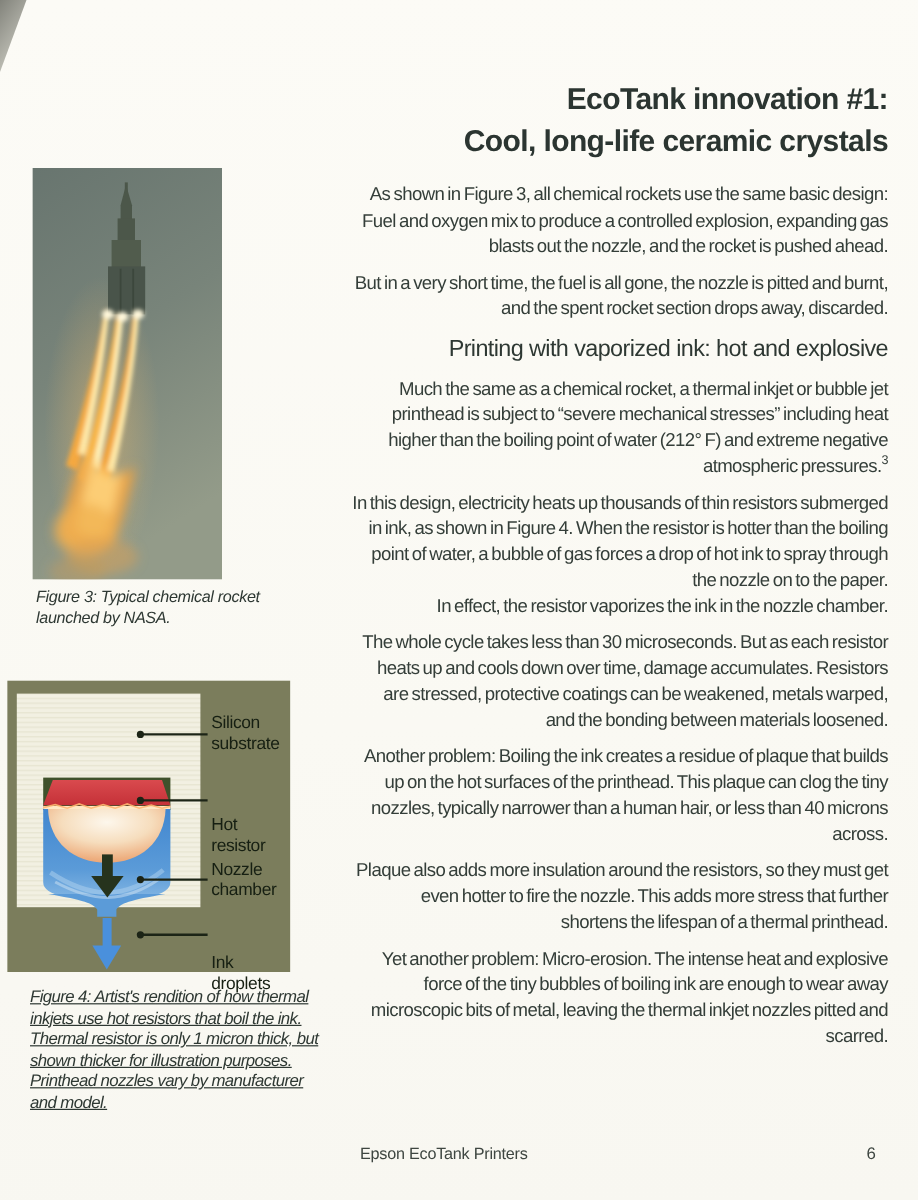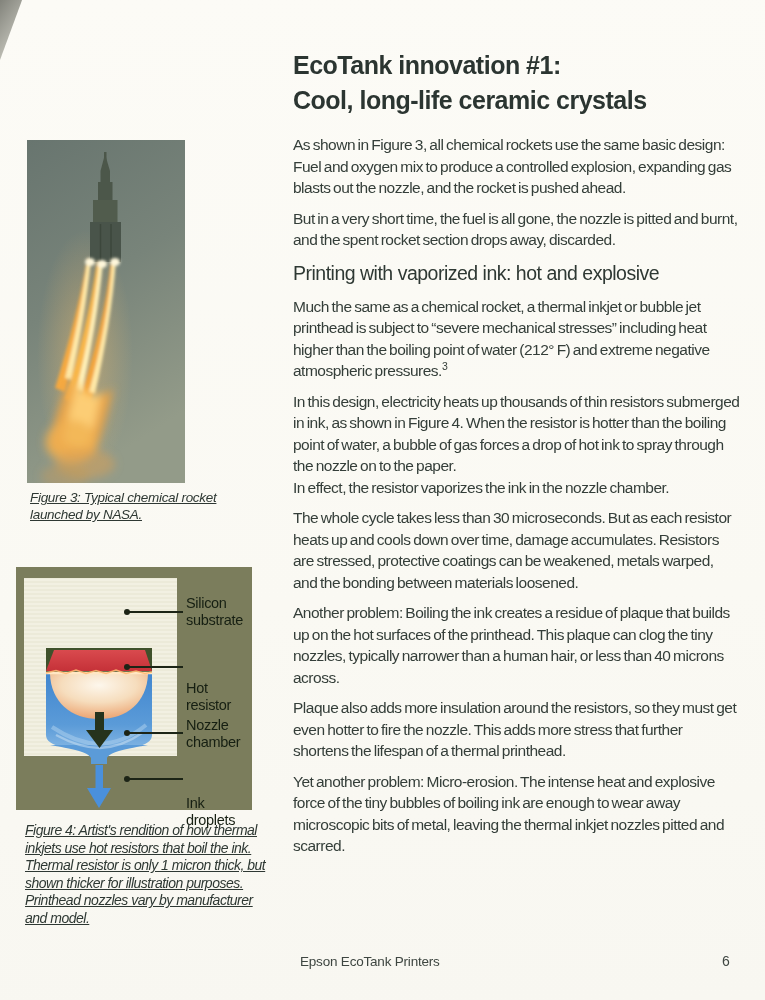--- a/index.html
+++ b/index.html
@@ -10,36 +10,36 @@
     overflow:hidden;
     font-family:"Liberation Sans", sans-serif;
     color:#343e39;
   }
   .corner-artifact {
     position:absolute; top:0; left:0; width:24px; height:60px;
     background:linear-gradient(125deg,#82837b 0%,#b8b8af 60%,#d9d8d0 100%);
     clip-path:polygon(0 0, 92% 0, 0 100%);
   }
   
-  .main-col { position:absolute; left:293px; top:48px; width:447px; }
+  .main-col { position:absolute; left:293px; top:66px; width:447px;text-align:right; }
   .doc-title { font-size:25px; font-weight:bold; line-height:35px;
     color:#2b3531; letter-spacing:-0.5px; }
   .title-block { margin:0 0 16px 0; }
   .main-col p { font-size:15.5px; line-height:21.5px; margin:0 0 9px 0;
     letter-spacing:-0.5px; word-spacing:-1.2px; color:#343e39; }
   .sub-heading { font-size:19.5px; font-weight:400; line-height:26px;
     color:#2e3833; letter-spacing:-0.5px; margin:3px 0 10px 0; }
   sup.footnote { font-size:10.5px; line-height:0; }
   
   .figure3-photo { position:absolute; left:27px; top:140px; width:158px; height:343px; }
   .figure3-caption { position:absolute; left:30px; top:489px; width:190px;
     font-style:italic; font-size:13.5px; line-height:17px; letter-spacing:-0.3px;
-    color:#2e3833;text-decoration:underline; }
+    color:#2e3833; }
   
-  .figure4 { position:absolute; left:16px; top:567px; width:236px; height:202px; }
+  .figure4 { position:absolute; left:6px; top:567px; width:236px; height:202px; }
   .figure4 svg { position:absolute; top:0; left:0; }
   .diagram-label { position:absolute; left:170px; width:68px;
     font-size:14.5px; line-height:17px; letter-spacing:-0.3px; color:#161f12; }
   .label-silicon { top:28px; }
   .label-resistor { top:84px;margin-top:29px; }
   .label-nozzle { top:150px; }
   .label-ink { top:196px;margin-top:32px; }
   .figure4-caption { position:absolute; left:25px; top:822px; width:252px;
     font-style:italic; font-size:14px; line-height:17.5px; letter-spacing:-0.5px;
     color:#2e3833;text-decoration:underline; }

